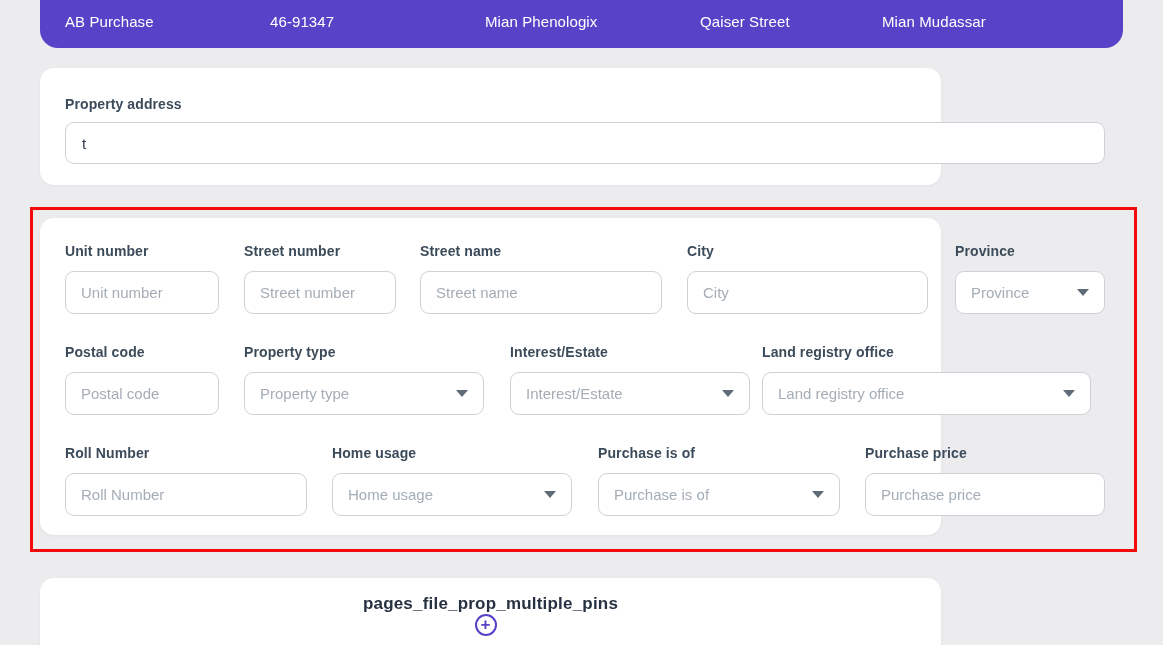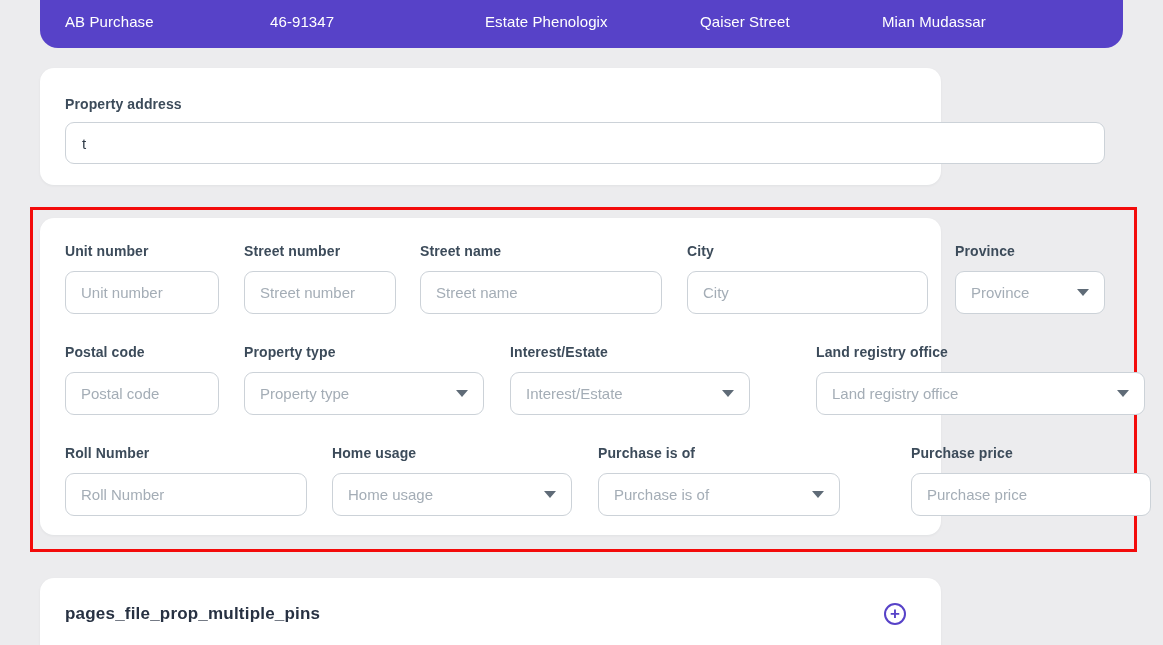--- a/index.html
+++ b/index.html
@@ -99,49 +99,49 @@
 
   
   .p-unit     { left: 25px;  width: 154px; }
   .p-stnum    { left: 204px; width: 152px; }
   .p-stname   { left: 380px; width: 242px; }
   .p-city     { left: 647px; width: 241px; }
   .p-prov     { left: 915px; width: 150px; }
   .p-postal   { left: 25px;  width: 154px; }
   .p-ptype    { left: 204px; width: 240px; }
   .p-interest { left: 470px; width: 240px; }
-  .p-lro      { left: 776px; width: 329px; }
+  .p-lro      { left: 722px; width: 329px; }
   .p-roll     { left: 25px;  width: 242px; }
   .p-usage    { left: 292px; width: 240px; }
   .p-pof      { left: 558px; width: 242px; }
-  .p-price    { left: 871px; width: 240px; }
+  .p-price    { left: 825px; width: 240px; }
 
   
   .card-bottom { top: 578px; height: 90px; }
   .card-bottom .head-row {
     display: flex; align-items: center; justify-content: space-between;
-    padding: 16px 25px 0 25px; height: 56px;
+    padding: 16px 25px 0 25px; height: 56px; flex-direction: column;
   }
   .card-bottom h2 {
     font-size: 17px; font-weight: 700; color: #273142; letter-spacing: .2px;
   }
   .add-btn {
     width: 22px; height: 22px; border: 2px solid #5742c8; border-radius: 50%;
     color: #5742c8; font-size: 17px; font-weight: 600; line-height: 18px;
     display: flex; align-items: center; justify-content: center;
     cursor: pointer; user-select: none; margin-right: 10px;
   }
 </style>
 </head>
 <body>
 
 <div class="topbar">
   <span class="val tv0">AB Purchase</span>
   <span class="val tv1">46-91347</span>
-  <span class="val tv2">Estate Phenologix</span>
+  <span class="val tv2">Mian Phenologix</span>
   <span class="val tv3">Qaiser Street</span>
   <span class="val tv4">Mian Mudassar</span>
 </div>
 
 <div class="card card-address">
   <div class="lbl">Property address</div>
   <input type="text" value="t" style="">
 </div>
 
 <div class="red-rect"></div>

